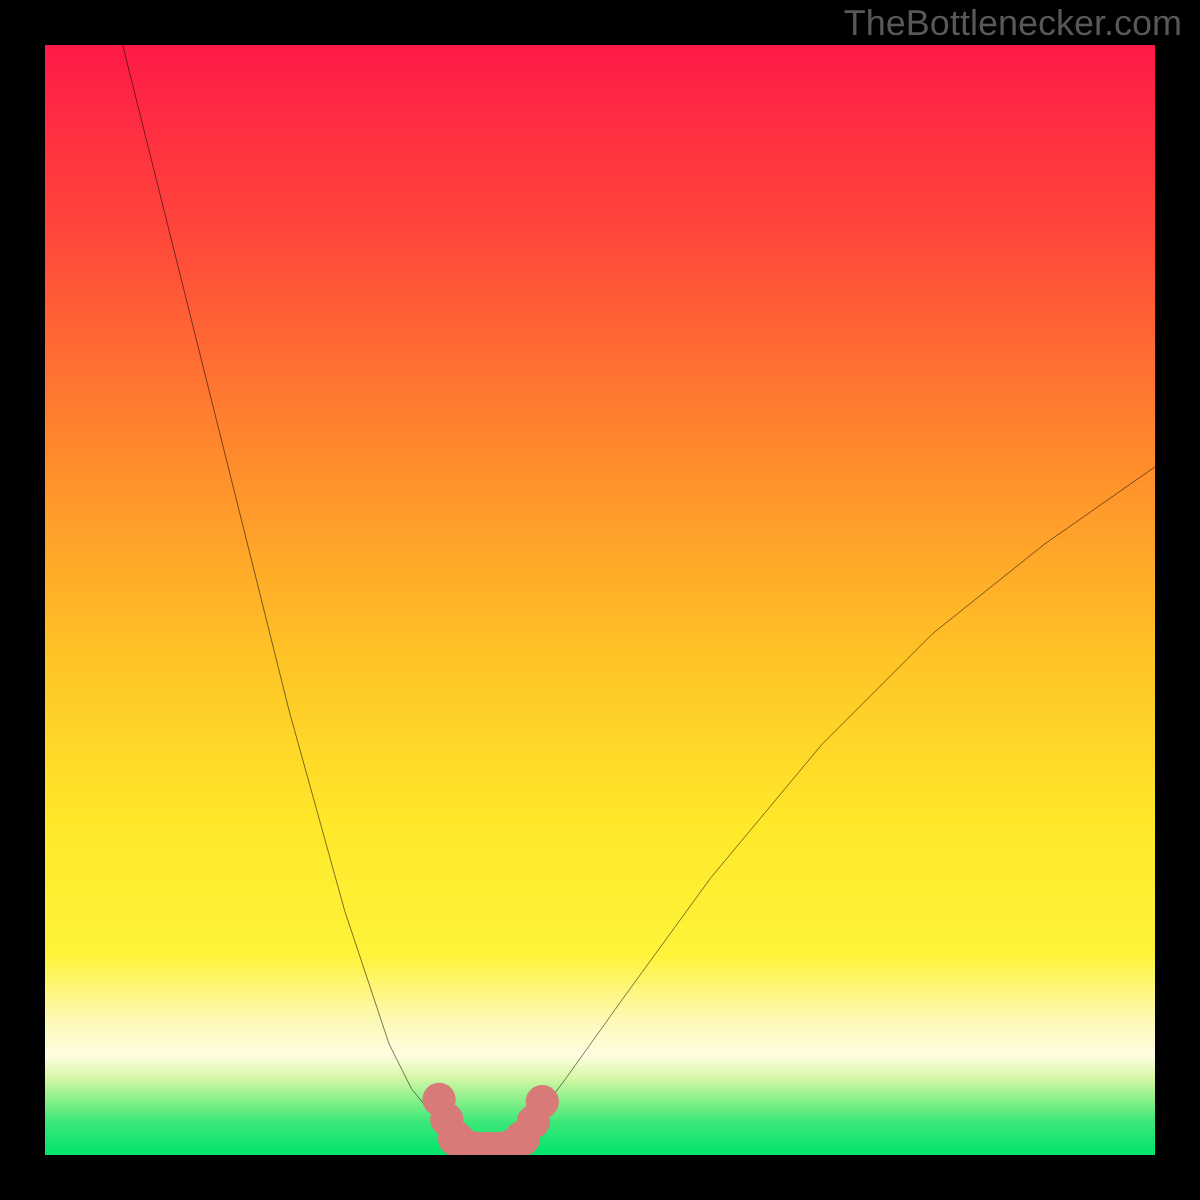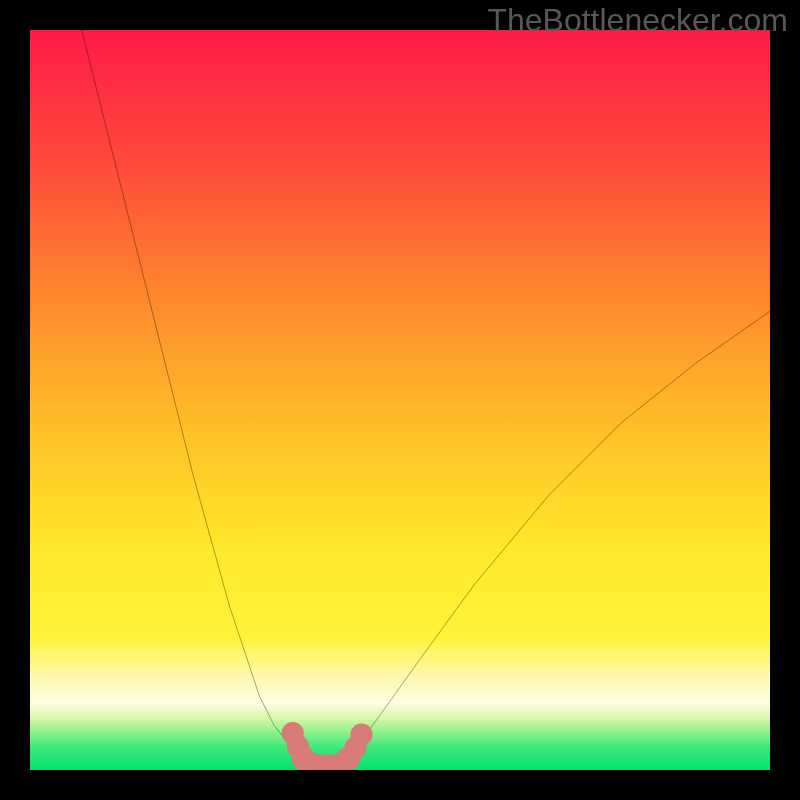--- a/index.html
+++ b/index.html
@@ -34,21 +34,21 @@
     left: 0;
     top: 0;
     width: 100%;
     height: 100%;
   }
   .watermark {
     position: absolute;
     top: 2px;
     right: 12px;
     font-family: Arial, Helvetica, sans-serif;
-    font-size: 32px;
+    font-size: 24px;
     color: #58585a;
     letter-spacing: 0px;
   }
 </style>
 </head>
 <body>
 
 <div class="container">
 
   <div class="plot-area">

